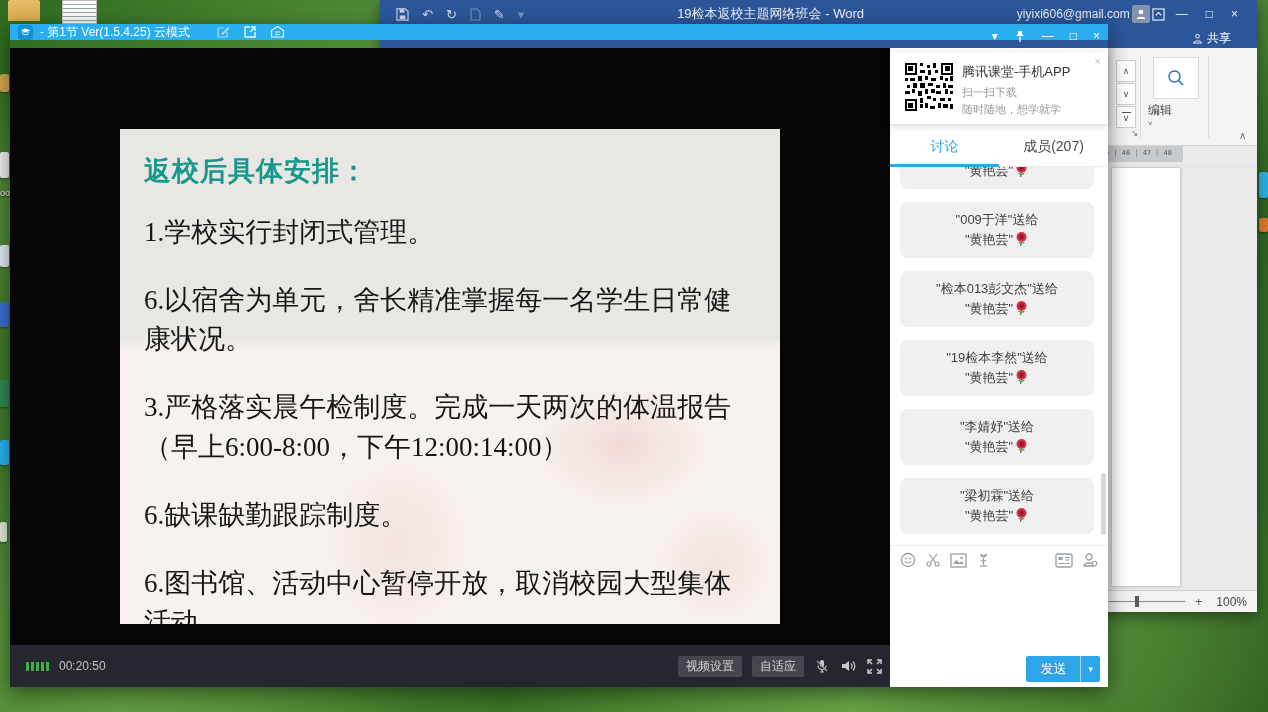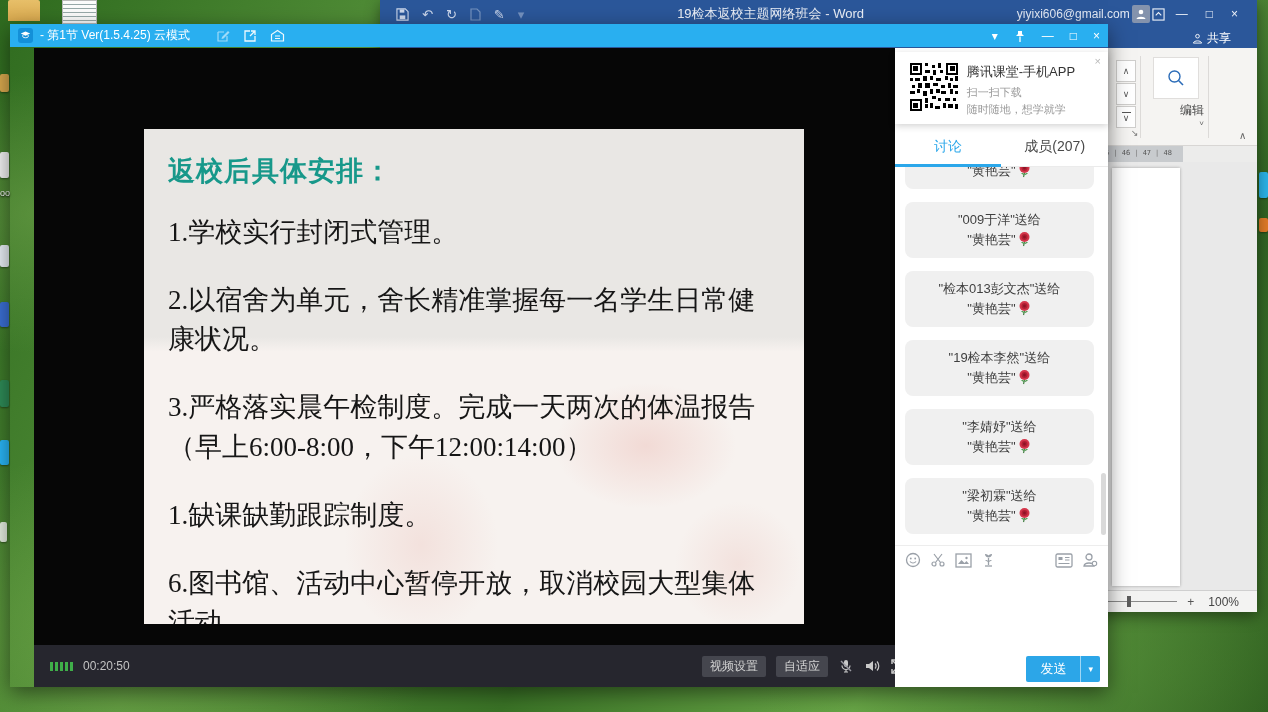--- a/index.html
+++ b/index.html
@@ -28,46 +28,46 @@
   .avatar{width:18px;height:18px;background:#8493ad;border-radius:2px;display:flex;align-items:center;justify-content:center;}
   .winctl{display:flex;align-items:center;}
   .winctl span{padding:0 9px;font-size:12px;color:#eef2f9;}
   .ribbon-band{position:absolute;left:0;top:28px;right:0;height:20px;background:#2b579a;display:flex;justify-content:flex-end;align-items:center;color:#fff;font-size:12px;}
   .share-btn{display:flex;align-items:center;gap:4px;margin-right:26px;}
   .ribbon{position:absolute;left:0;top:48px;right:0;height:97px;background:#f5f4f2;border-bottom:1px solid #d8d6d4;}
   .gx{width:18px;height:20px;border:1px solid #cfcecc;background:#fff;color:#555;font-size:9px;display:flex;align-items:center;justify-content:center;flex-direction:column;}
   .gallery-stack{position:absolute;left:736px;top:12px;display:flex;flex-direction:column;gap:1px;}
   .more i{display:block;width:9px;border-top:1px solid #555;margin:1px auto 0;}
   .ribbon-divider{position:absolute;top:8px;width:1px;height:82px;background:#dcdad8;}
-  .edit-group{position:absolute;left:768px;top:9px;width:56px;text-align:right;color:#444;font-size:12px;}
+  .edit-group{position:absolute;left:768px;top:9px;width:56px;text-align:left;color:#444;font-size:12px;}
   .edit-group .bigbtn{width:44px;height:40px;margin:0 auto 3px;border:1px solid #e0dedc;background:#fff;display:flex;align-items:center;justify-content:center;}
   .launcher{position:absolute;left:751px;top:80px;color:#777;font-size:9px;}
   .collapse{position:absolute;left:859px;top:82px;color:#666;font-size:10px;}
   .ruler{position:absolute;left:0;top:146px;right:0;height:16px;background:#c8cbce;overflow:hidden;}
   .ruler-light{position:absolute;left:803px;top:0;right:0;height:16px;background:#ececeb;}
   .ticks{position:absolute;left:700px;top:3px;display:flex;gap:4px;color:#555;font-size:7px;font-family:"DejaVu Sans Mono",monospace;}
   .ticks span+span::before{content:"|\00a0";color:#777;}
   .docarea{position:absolute;left:0;top:162px;right:0;height:428px;background:#e9e9e9;}
   .page{position:absolute;left:732px;top:6px;width:68px;height:418px;background:#fff;box-shadow:0 0 3px rgba(0,0,0,.3);}
   .statusbar{position:absolute;left:0;top:590px;right:0;height:21px;background:#f3f3f2;border-top:1px solid #cfcfcf;display:flex;align-items:center;justify-content:flex-end;color:#444;font-size:12px;}
   .zoomtrack{position:relative;width:76px;height:1px;background:#8a8a8a;margin-right:10px;}
   .zoomthumb{position:absolute;left:26px;top:-5px;width:4px;height:11px;background:#5c5c5c;}
   .zoomplus{margin-right:14px;color:#555;}
-  .zoomlevel{margin-right:18px;}
+  .zoomlevel{margin-right:10px;}
   
   .cls{position:absolute;left:10px;top:24px;width:1098px;height:663px;box-shadow:0 6px 20px rgba(0,0,0,.5);}
-  .cls-titlebar{position:absolute;left:0;top:0;right:0;height:23px;background:#29aff0;display:flex;align-items:center;color:#fff;font-size:12px;}
+  .cls-titlebar{position:absolute;left:0;top:0;right:0;height:16px;background:#29aff0;display:flex;align-items:center;color:#fff;font-size:12px;}
   .cls-logo{width:15px;height:15px;background:#1390d8;border-radius:3px;margin:0 7px 0 8px;display:flex;align-items:center;justify-content:center;}
   .cls-tbicons{display:flex;align-items:center;gap:13px;margin-left:26px;}
   .cls-tbicons .ic{opacity:.92;}
   .cls-tbicons .ic.dim{opacity:.55;}
   .cls-ctl{position:absolute;right:0;top:0;height:24px;display:flex;align-items:center;}
   .cls-ctl .c{padding:0 8px;color:#fff;font-size:12px;display:flex;align-items:center;}
   .cls-body{position:absolute;left:0;top:24px;right:0;bottom:0;display:flex;}
-  .stage{position:relative;width:880px;height:639px;background:#060606;overflow:hidden;margin-left:24px;}
+  .stage{position:relative;width:880px;height:639px;background:#060606;overflow:hidden;}
   
   .slide{position:absolute;left:110px;top:81px;width:660px;height:495px;box-sizing:border-box;padding:20px 24px;overflow:hidden;
     background:
       radial-gradient(130px 90px at 76% 64%, rgba(228,156,146,.28), transparent 70%),
       radial-gradient(110px 130px at 42% 84%, rgba(228,166,156,.22), transparent 70%),
       radial-gradient(90px 90px at 90% 88%, rgba(225,160,150,.20), transparent 70%),
       linear-gradient(#e9e7e4 0 42%, #f7f2ef 45% 100%);}
   .slide-title{color:#17988a;font-weight:bold;font-size:27px;letter-spacing:1px;margin:4px 0 24px;font-family:"Liberation Sans","DejaVu Sans",sans-serif;}
   .slide-item{font-family:"Liberation Serif","DejaVu Serif",serif;color:#161616;font-size:27px;line-height:1.45;margin-bottom:29px;}
   .slide-item:last-child{margin-bottom:0;}
@@ -265,23 +265,23 @@
         <span class="c">×</span>
       </span>
     </div>
 
     <div class="cls-body">
 
       <div class="stage">
         <div class="slide">
           <div class="slide-title">返校后具体安排：</div>
           <div class="slide-item">1.学校实行封闭式管理。</div>
-          <div class="slide-item">2.以宿舍为单元，舍长精准掌握每一名学生日常健康状况。</div>
+          <div class="slide-item">6.以宿舍为单元，舍长精准掌握每一名学生日常健康状况。</div>
           <div class="slide-item">3.严格落实晨午检制度。完成一天两次的体温报告（早上6:00-8:00，下午12:00:14:00）</div>
-          <div class="slide-item">1.缺课缺勤跟踪制度。</div>
+          <div class="slide-item">6.缺课缺勤跟踪制度。</div>
           <div class="slide-item">6.图书馆、活动中心暂停开放，取消校园大型集体活动。</div>
         </div>
 
         <div class="ctrlbar">
           <span class="sig">
               <i></i>
               <i></i>
               <i></i>
               <i></i>
               <i></i>

